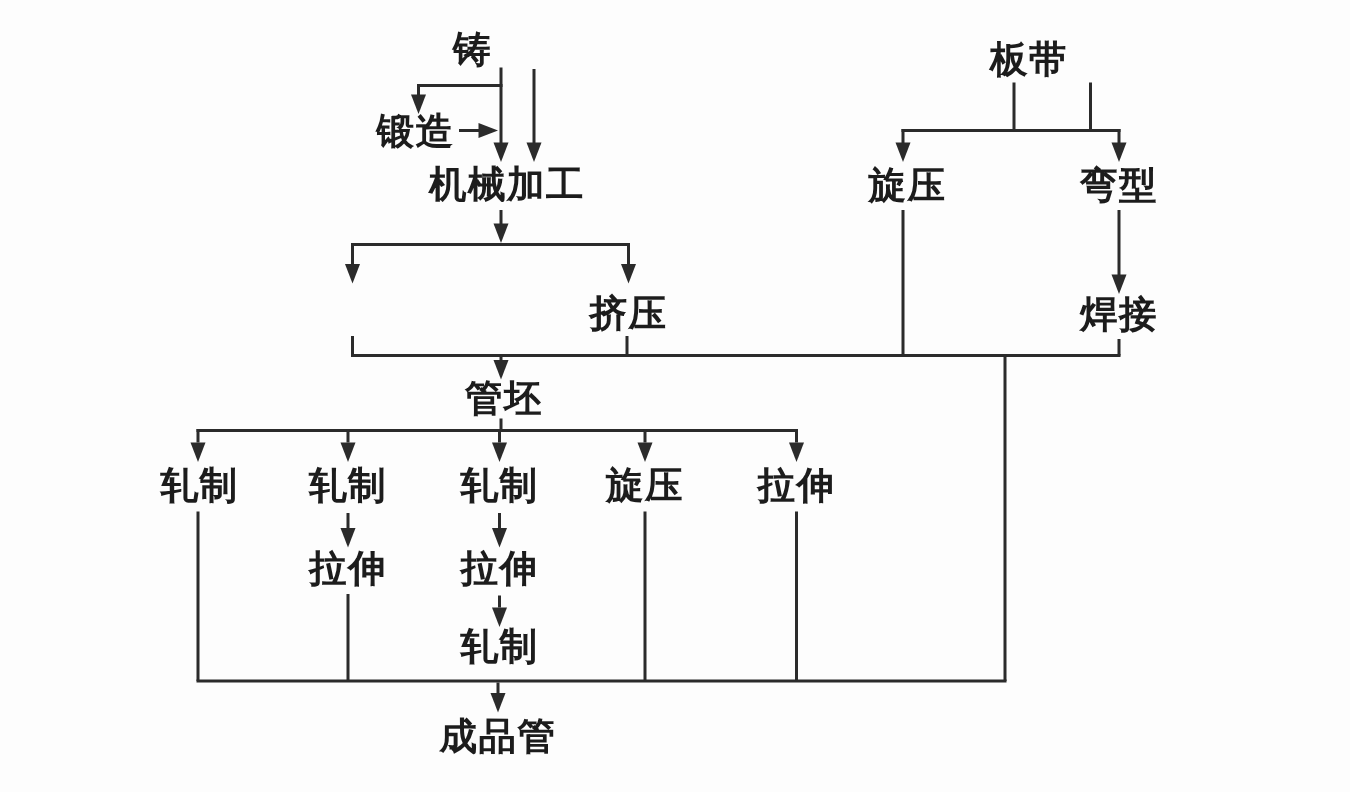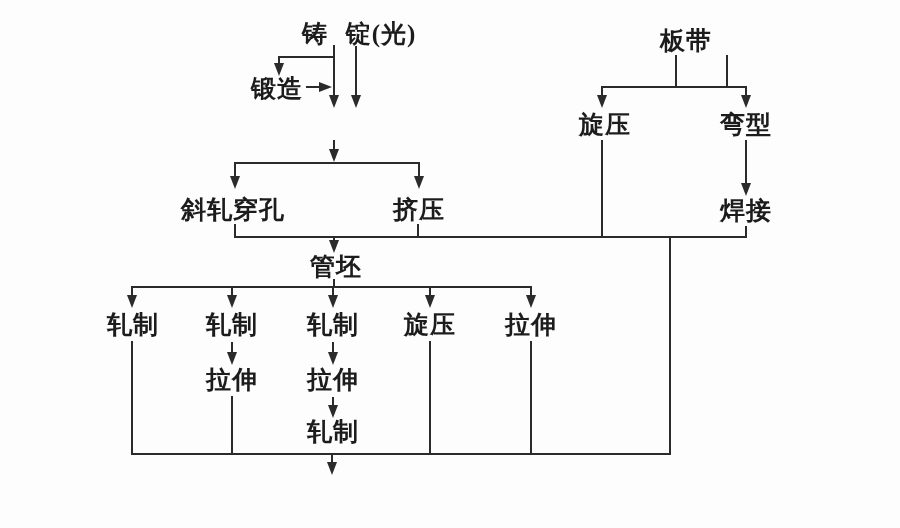--- a/index.html
+++ b/index.html
@@ -28,37 +28,37 @@
   .ar { position:absolute; width:0; height:0;
         border-top:5px solid transparent; border-bottom:5px solid transparent;
         border-left:13px solid #2b2b2b; }
 </style>
 </head>
 <body>
 
 <div class="canvas">
 
   <div class="node" style="left:315px;top:20px">铸</div>
-  <div class="node" style="left:381px;top:20px">锭(光)</div>
   <div class="node" style="left:277px;top:75px">锻造</div>
+  <div class="node" style="left:338px;top:110px">机械加工</div>
   <div class="node" style="left:686px;top:27px">板带</div>
   <div class="node" style="left:605px;top:111px">旋压</div>
   <div class="node" style="left:746px;top:111px">弯型</div>
   <div class="node" style="left:746px;top:197px">焊接</div>
-  <div class="node" style="left:233px;top:196px">斜轧穿孔</div>
   <div class="node" style="left:419px;top:196px">挤压</div>
   <div class="node" style="left:336px;top:253px">管坯</div>
   <div class="node" style="left:133px;top:311px">轧制</div>
   <div class="node" style="left:232px;top:311px">轧制</div>
   <div class="node" style="left:333px;top:311px">轧制</div>
   <div class="node" style="left:430px;top:311px">旋压</div>
   <div class="node" style="left:531px;top:311px">拉伸</div>
   <div class="node" style="left:232px;top:366px">拉伸</div>
   <div class="node" style="left:333px;top:366px">拉伸</div>
   <div class="node" style="left:333px;top:418px">轧制</div>
+  <div class="node" style="left:332px;top:478px">成品管</div>
 
   <div class="vl" style="left:333px;top:45px;height:51px"></div>
   <div class="ad" style="left:329px;top:95px"></div>
   <div class="hl" style="left:278px;top:56px;width:57px"></div>
   <div class="vl" style="left:278px;top:56px;height:8px"></div>
   <div class="ad" style="left:274px;top:63px"></div>
   <div class="hl" style="left:306px;top:86px;width:14px"></div>
   <div class="ar" style="left:319px;top:82px"></div>
   <div class="vl" style="left:355px;top:46px;height:50px"></div>
   <div class="ad" style="left:351px;top:95px"></div>

